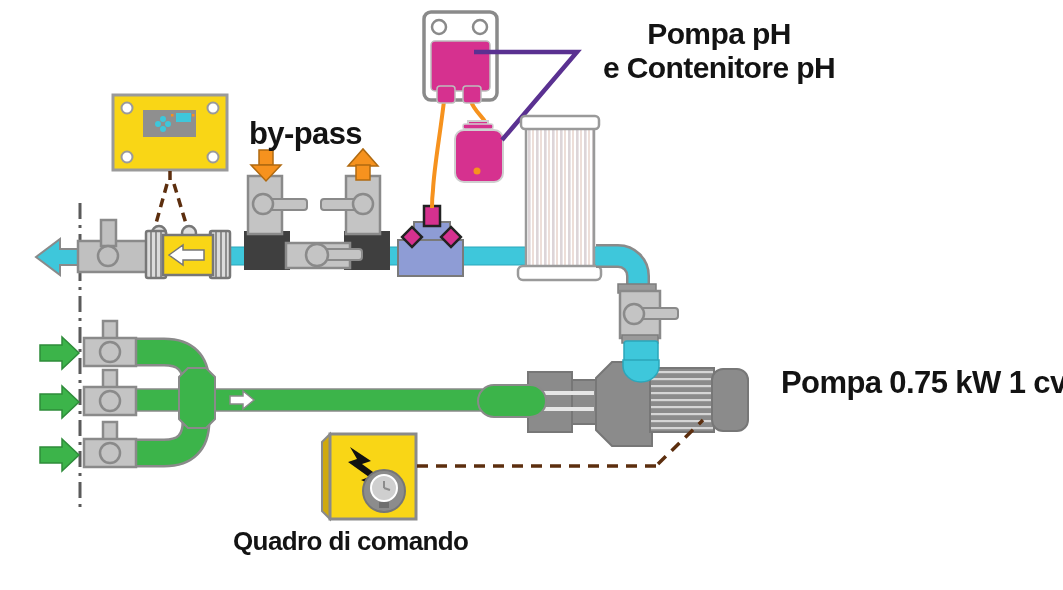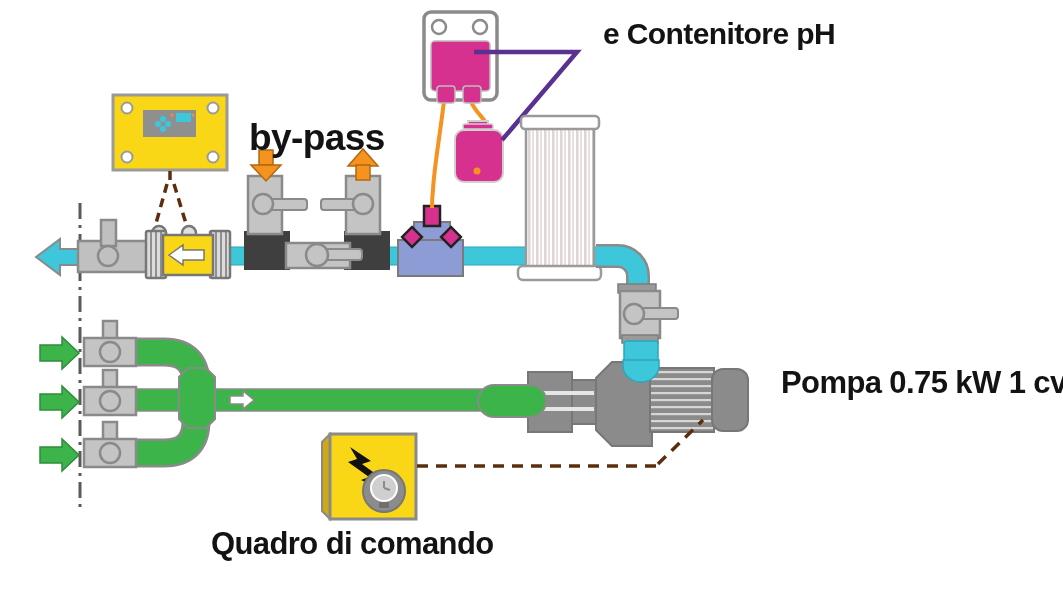--- a/index.html
+++ b/index.html
@@ -231,25 +231,26 @@
     </g>
   </g>
 
   <g fill="none" stroke-width="3.5" stroke-dasharray="11 8">
     <path class="st-brown" d="M 417 466 H 658"></path>
     <path class="st-brown" d="M 658 464 L 703 420"></path>
   </g>
 </svg>
 
 
-  <div class="lbl" style="left:249px;top:117px;font-size:37px;">by-pass</div>
+  <div class="lbl" style="left:249px;top:117px;font-size:31px;">by-pass</div>
 
   <div class="lbl center" style="left:573px;top:17px;width:292px;font-size:30px;">
+    <div>Pompa pH</div>
     <div>e Contenitore pH</div>
   </div>
 
   <div class="lbl center" style="left:613px;top:136px;width:284px;font-size:29px;">
   </div>
 
   <div class="lbl" style="left:753px;top:366px;font-size:31px;margin-left:28px;">Pompa 0.75 kW 1 cv</div>
 
-  <div class="lbl" style="left:211px;top:527px;font-size:31px;">Quadro di comando</div>
+  <div class="lbl" style="left:233px;top:527px;font-size:26px;">Quadro di comando</div>
 </div>
 
 </body></html>

